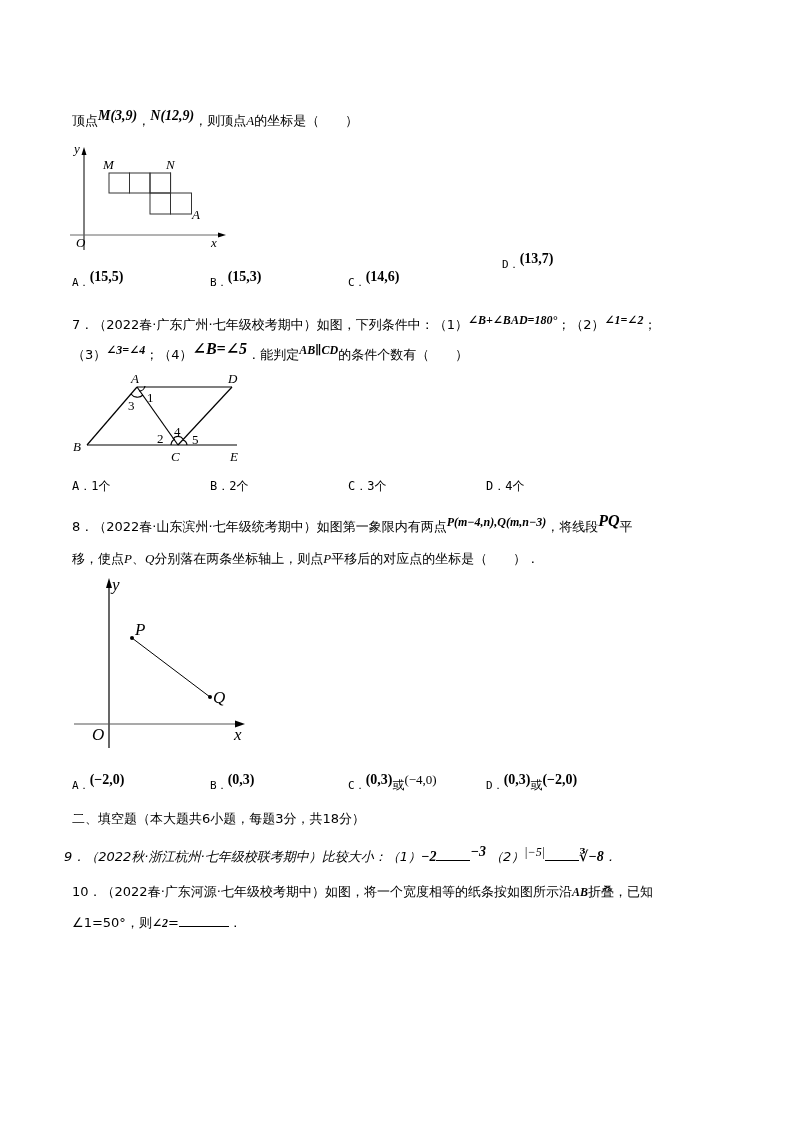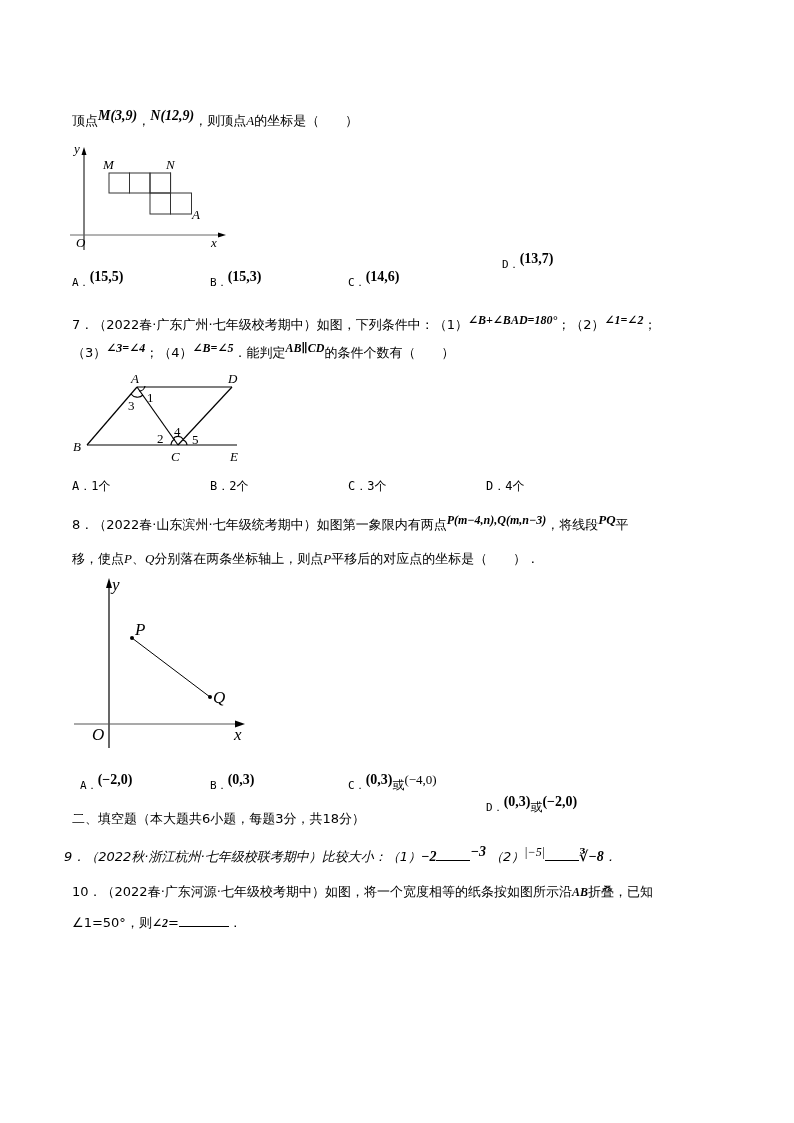--- a/index.html
+++ b/index.html
@@ -44,21 +44,21 @@
 
 <div class="abs" style="left:72px;top:275px;"><span class="opt">A．</span><span class="mb sup">(15,5)</span></div>
 <div class="abs" style="left:210px;top:275px;"><span class="opt">B．</span><span class="mb sup">(15,3)</span></div>
 <div class="abs" style="left:348px;top:275px;"><span class="opt">C．</span><span class="mb sup">(14,6)</span></div>
 <div class="abs" style="left:486px;top:257px;margin-left:16px;"><span class="opt">D．</span><span class="mb sup">(13,7)</span></div>
 
 <div class="abs" style="left:72px;top:318px;">
   <span>7．</span><span>（2022春·广东广州·七年级校考期中）</span><span>如图，下列条件中：（1）</span><span class="m sup" style="font-size:12px;">∠B+∠BAD=180°</span><span>；（2）</span><span class="m sup" style="font-size:12px;">∠1=∠2</span><span>；</span>
 </div>
 <div class="abs" style="left:72px;top:346px;">
-  <span>（3）</span><span class="m sup" style="font-size:12px;">∠3=∠4</span><span>；（4）</span><span class="m sup" style="font-size:12px;">∠B=∠5</span><span>．能判定</span><span class="m sup" style="font-size:12px;text-align:right;">AB∥CD</span><span>的条件个数有（　　）</span>
+  <span>（3）</span><span class="m sup" style="font-size:12px;">∠3=∠4</span><span>；（4）</span><span class="m sup" style="font-size:16px;">∠B=∠5</span><span>．能判定</span><span class="m sup" style="font-size:12px;text-align:right;">AB∥CD</span><span>的条件个数有（　　）</span>
 </div>
 
 <svg style="left:65px;top:365px;" width="200" height="105">
   <g stroke="#000" stroke-width="1.2" fill="none">
     <line x1="72" y1="22" x2="167" y2="22"></line>
     <line x1="22" y1="80" x2="172" y2="80"></line>
     <line x1="72" y1="22" x2="22" y2="80"></line>
     <line x1="72" y1="22" x2="113" y2="80"></line>
     <line x1="167" y1="22" x2="113" y2="80"></line>
     <path d="M66,29 A8,8 0 0 0 78,30"></path>
@@ -78,21 +78,21 @@
   <text x="109" y="71" style="font-style:normal;">4</text>
   <text x="127" y="79" style="font-style:normal;">5</text>
 </svg>
 
 <div class="abs opt" style="left:72px;top:480px;font-size:12px;"><span>A．</span><span>1个</span></div>
 <div class="abs opt" style="left:210px;top:480px;font-size:12px;text-align:center;"><span>B．</span><span>2个</span></div>
 <div class="abs opt" style="left:348px;top:480px;font-size:12px;"><span>C．</span><span>3个</span></div>
 <div class="abs opt" style="left:486px;top:480px;font-size:12px;"><span>D．</span><span>4个</span></div>
 
 <div class="abs" style="left:72px;top:518px;">
-  <span>8．</span><span>（2022春·山东滨州·七年级统考期中）</span><span>如图第一象限内有两点</span><span class="m sup" style="font-size:12px;">P(m−4,n),Q(m,n−3)</span><span>，将线段</span><span class="m sup" style="font-size:13px;">PQ</span><span>平</span>
+  <span>8．</span><span>（2022春·山东滨州·七年级统考期中）</span><span>如图第一象限内有两点</span><span class="m sup" style="font-size:12px;">P(m−4,n),Q(m,n−3)</span><span>，将线段</span><span class="m sup" style="font-size:16px;">PQ</span><span>平</span>
 </div>
 <div class="abs" style="left:72px;top:552px;text-align:right;">
   <span>移，使点</span><i style="font-family:'Liberation Serif',serif;">P</i><span>、</span><i style="font-family:'Liberation Serif',serif;">Q</i><span>分别落在两条坐标轴上，则点</span><i style="font-family:'Liberation Serif',serif;">P</i><span>平移后的对应点的坐标是（　　）．</span>
 </div>
 
 <svg style="left:60px;top:570px;" width="210" height="180">
   <line x1="49" y1="16" x2="49" y2="178" stroke="#000" stroke-width="1.2"></line>
   <polygon points="49,8 46,18 52,18" fill="#000"></polygon>
   <line x1="14" y1="154" x2="178" y2="154" stroke="#555" stroke-width="1.2"></line>
   <polygon points="185,154 175,150.5 175,157.5" fill="#000"></polygon>
@@ -101,24 +101,24 @@
   <circle cx="150" cy="127" r="2" fill="#000"></circle>
   <g style="font-size:17px;">
     <text x="52" y="20" style="font-size:17px;">y</text>
     <text x="75" y="65" style="font-size:17px;">P</text>
     <text x="153" y="133" style="font-size:17px;">Q</text>
     <text x="32" y="170" style="font-size:17px;">O</text>
     <text x="174" y="170" style="font-size:17px;">x</text>
   </g>
 </svg>
 
-<div class="abs" style="left:72px;top:778px;margin-left:8px;"><span class="opt">A．</span><span class="mb sup">(−2,0)</span></div>
+<div class="abs" style="left:72px;top:778px;"><span class="opt">A．</span><span class="mb sup">(−2,0)</span></div>
 <div class="abs" style="left:210px;top:778px;"><span class="opt">B．</span><span class="mb sup">(0,3)</span></div>
 <div class="abs" style="left:348px;top:778px;"><span class="opt">C．</span><span class="mb sup">(0,3)</span><span style="font-size:12px;">或</span><span class="sup" style="font-family:'Liberation Serif',serif;font-size:13px;">(−4,0)</span></div>
-<div class="abs" style="left:486px;top:800px;"><span class="opt">D．</span><span class="mb sup">(0,3)</span><span style="font-size:12px;">或</span><span class="mb sup">(−2,0)</span></div>
+<div class="abs" style="left:486px;top:778px;"><span class="opt">D．</span><span class="mb sup">(0,3)</span><span style="font-size:12px;">或</span><span class="mb sup">(−2,0)</span></div>
 
 <div class="abs" style="left:72px;top:812px;">二、填空题（本大题共6小题，每题3分，共18分）</div>
 
 <div class="abs" style="left:64px;top:850px;font-style:italic;">
   <span>9．</span><span>（2022秋·浙江杭州·七年级校联考期中）</span><span>比较大小：（1）</span><span class="mb">−2</span><span class="blank" style="width:34px;"></span><span class="mb sup">−3</span>&nbsp;<span>（2）</span><span class="mb sup" style="font-weight:normal;font-size:12px;">|−5|</span><span class="blank" style="width:34px;"></span><span class="mb">∛−8</span><span>．</span>
 </div>
 
 <div class="abs" style="left:72px;top:885px;">
   <span>10．</span><span>（2022春·广东河源·七年级校考期中）</span><span>如图，将一个宽度相等的纸条按如图所示沿</span><span class="m" style="font-size:12px;">AB</span><span>折叠，已知</span>
 </div>

